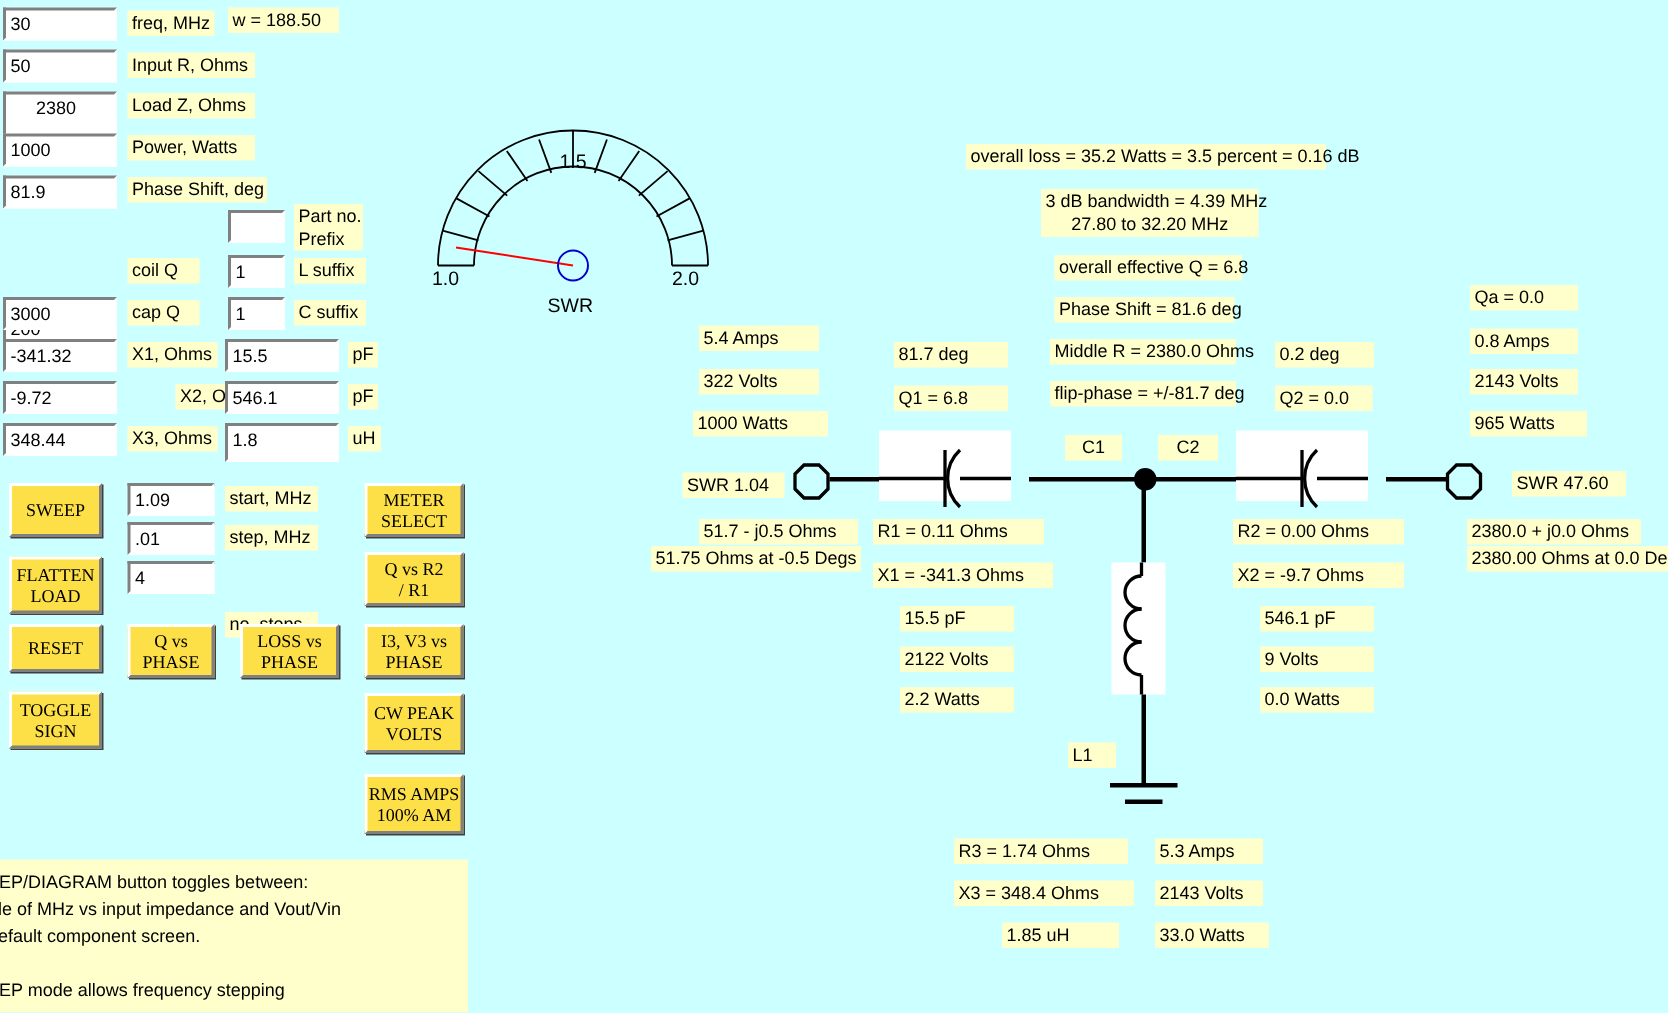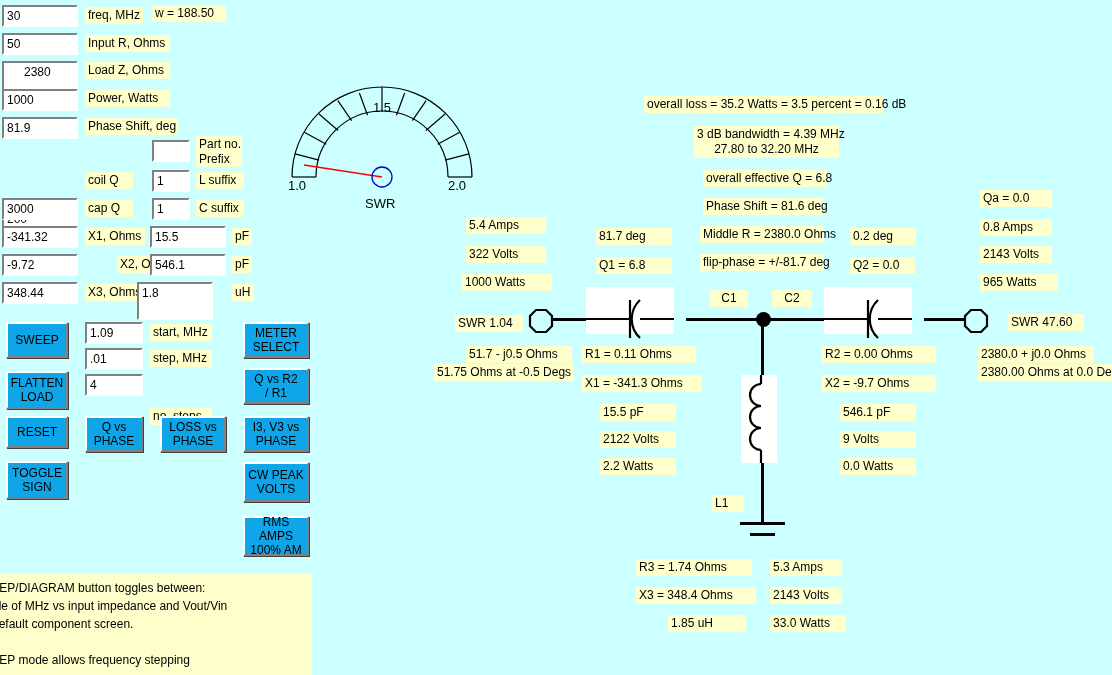--- a/index.html
+++ b/index.html
@@ -42,27 +42,27 @@
     color:#000;
     white-space:pre;
     padding:1px 3px 1px 3px;
     box-sizing:border-box;
   }
   .lbl.c{text-align:center;}
 
   
   .btn{
     position:absolute;
-    background:#0ea5e9;
+    background:#fde047;
     border-top:2px solid #ffffff;
     border-left:2px solid #ffffff;
     border-right:2px solid #808080;
     border-bottom:2px solid #808080;
     box-sizing:border-box;
-    font-family:Liberation Sans, sans-serif;
+    font-family:Liberation Serif, serif;
     font-size:12px;
     line-height:14px;
     color:#000;
     display:flex;
     align-items:center;
     justify-content:center;
     text-align:center;
     white-space:pre-line;
     cursor:pointer;
     box-shadow:1px 1px 0 #404040;
@@ -126,21 +126,21 @@
 <div class="field" style="left:150px;top:226px;width:76px;height:22px;">15.5</div>
 <div class="lbl" style="left:232px;top:228px;width:20px;height:17px;">pF</div>
 
 <div class="field" style="left:2px;top:254px;width:76px;height:22px;">-9.72</div>
 <div class="lbl" style="left:85px;top:256px;width:60px;height:17px;margin-left:32px;">X2, Ohms</div>
 <div class="field" style="left:150px;top:254px;width:76px;height:22px;">546.1</div>
 <div class="lbl" style="left:232px;top:256px;width:20px;height:17px;">pF</div>
 
 <div class="field" style="left:2px;top:282px;width:76px;height:22px;">348.44</div>
 <div class="lbl" style="left:85px;top:284px;width:60px;height:17px;">X3, Ohms</div>
-<div class="field" style="left:137px;top:282px;width:76px;height:38px;">1.8</div>
+<div class="field" style="left:150px;top:282px;width:76px;height:26px;">1.8</div>
 <div class="lbl" style="left:232px;top:284px;width:22px;height:17px;">uH</div>
 
 <div class="btn" style="left:6px;top:322px;width:62px;height:36px;">SWEEP</div>
 <div class="btn" style="left:6px;top:371px;width:62px;height:38px;">FLATTEN
 LOAD</div>
 <div class="btn" style="left:6px;top:416px;width:62px;height:32px;">RESET</div>
 <div class="btn" style="left:6px;top:461px;width:62px;height:38px;">TOGGLE
 SIGN</div>
 
 <div class="field" style="left:85px;top:322px;width:58px;height:22px;">1.09</div>

